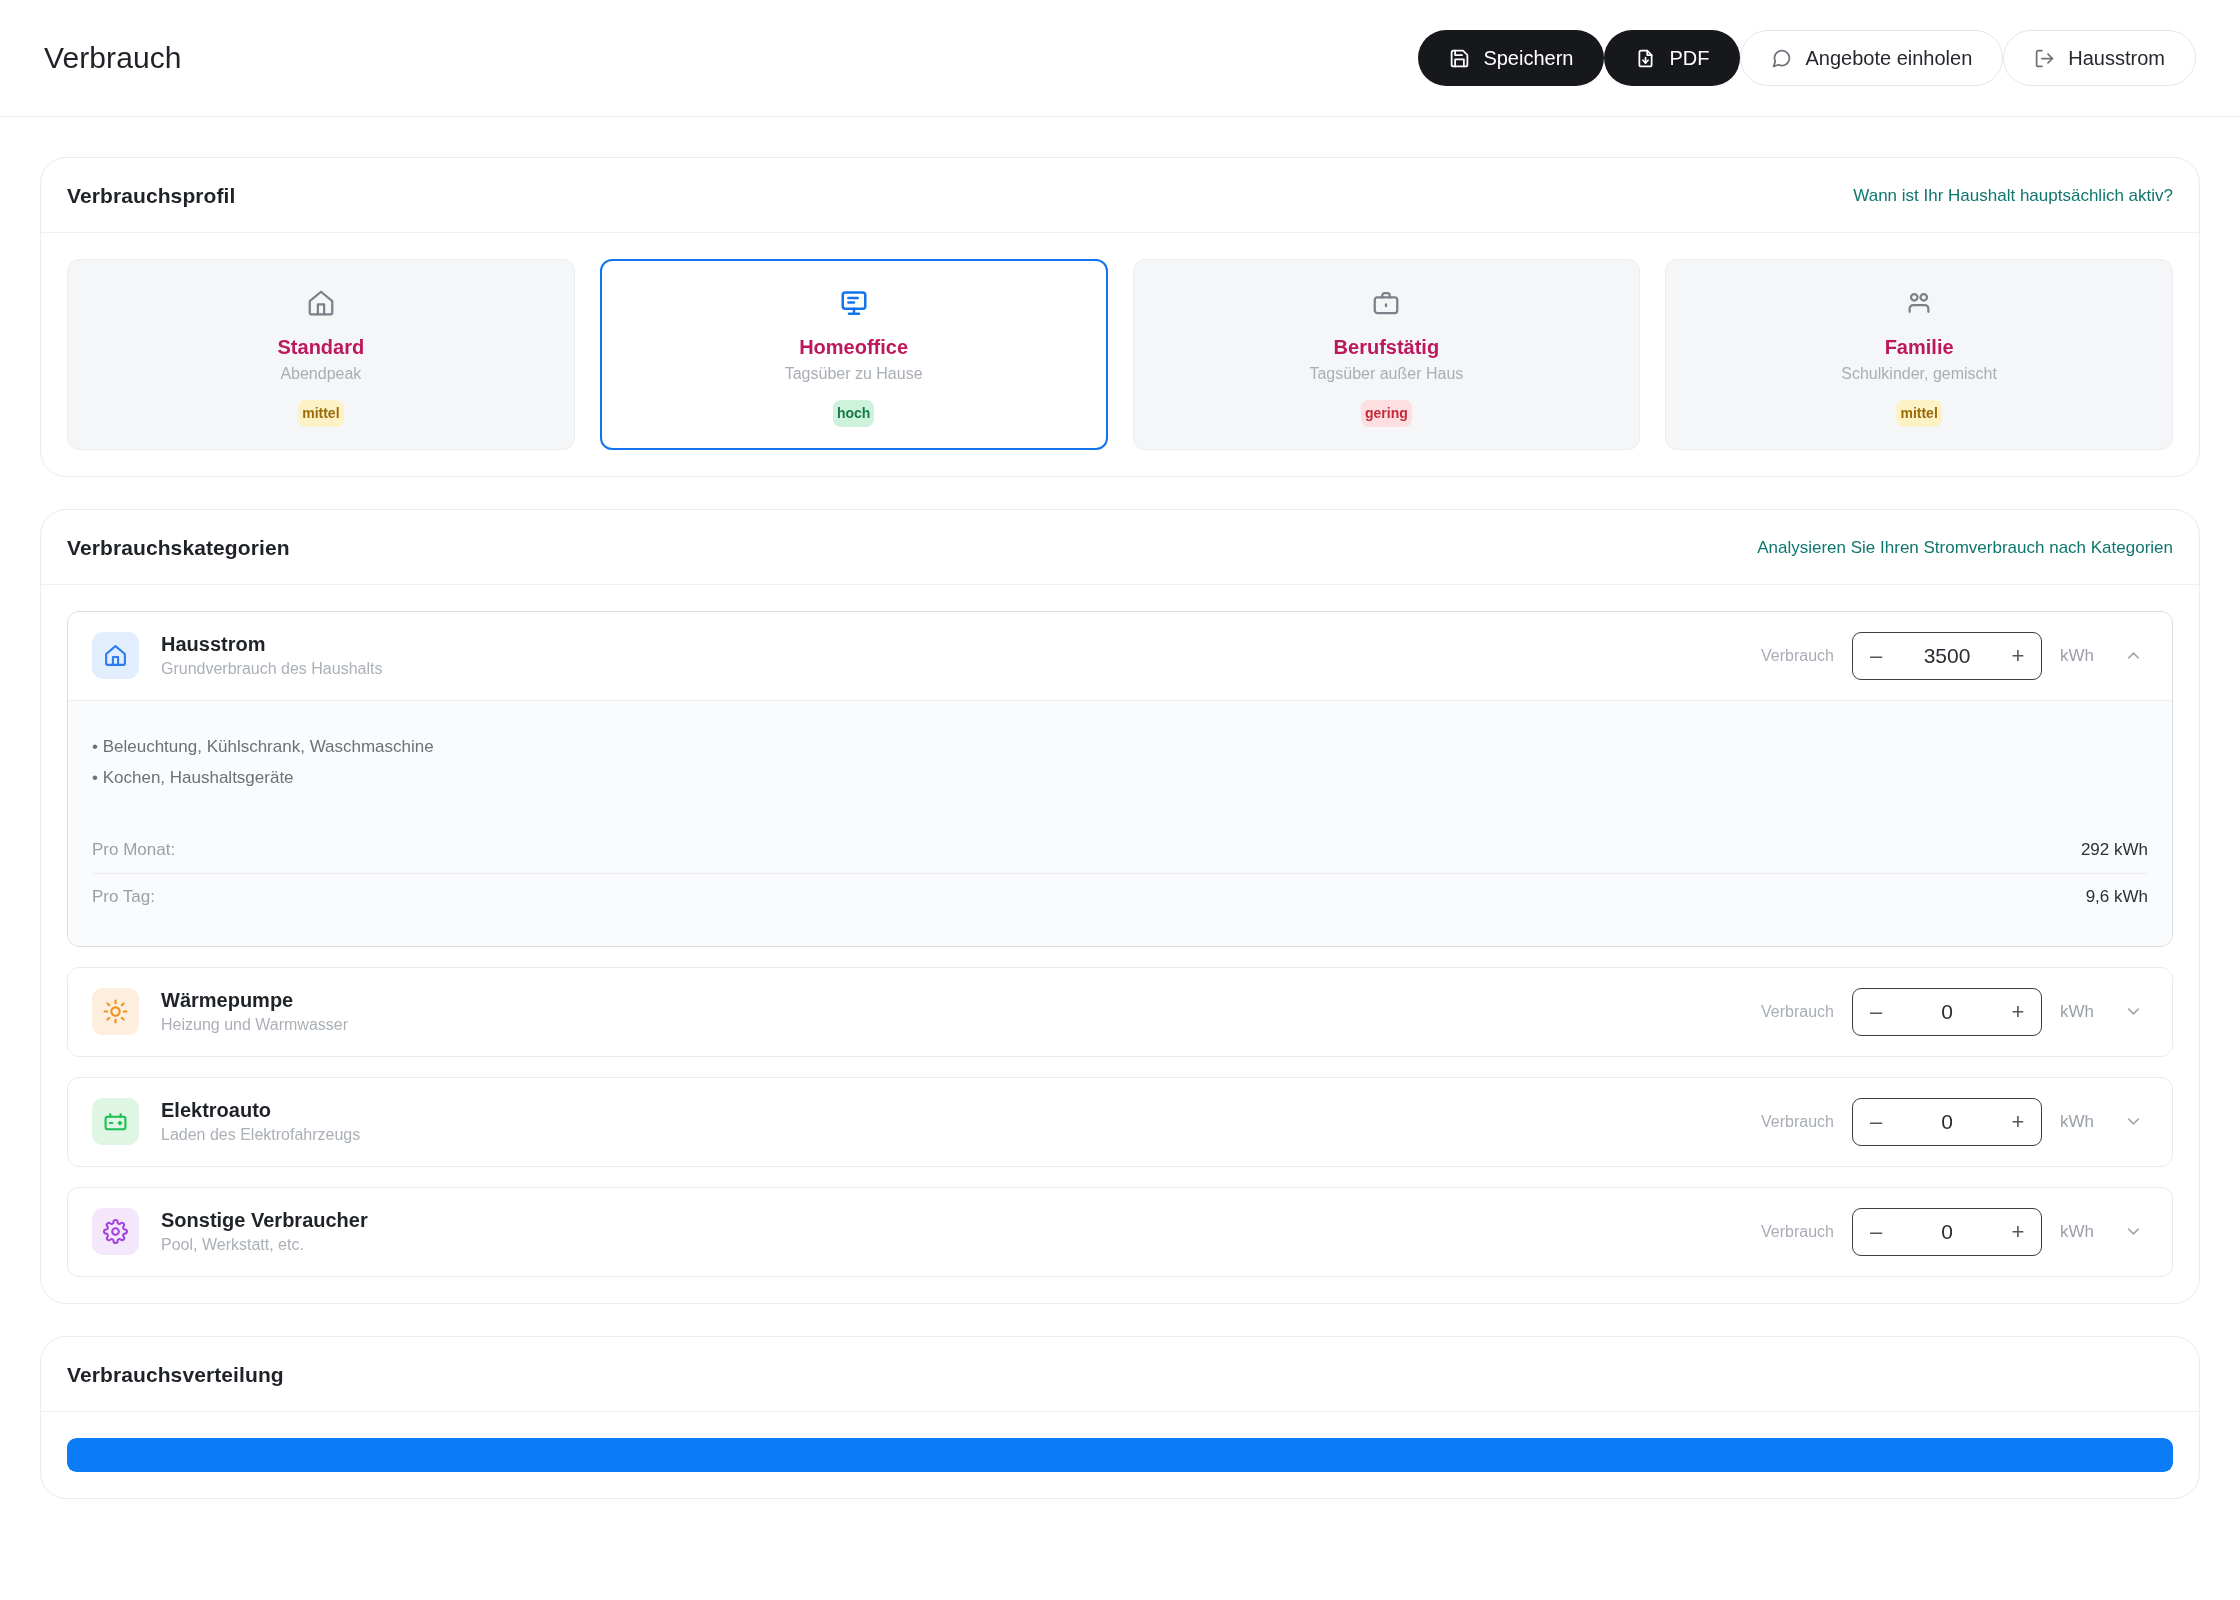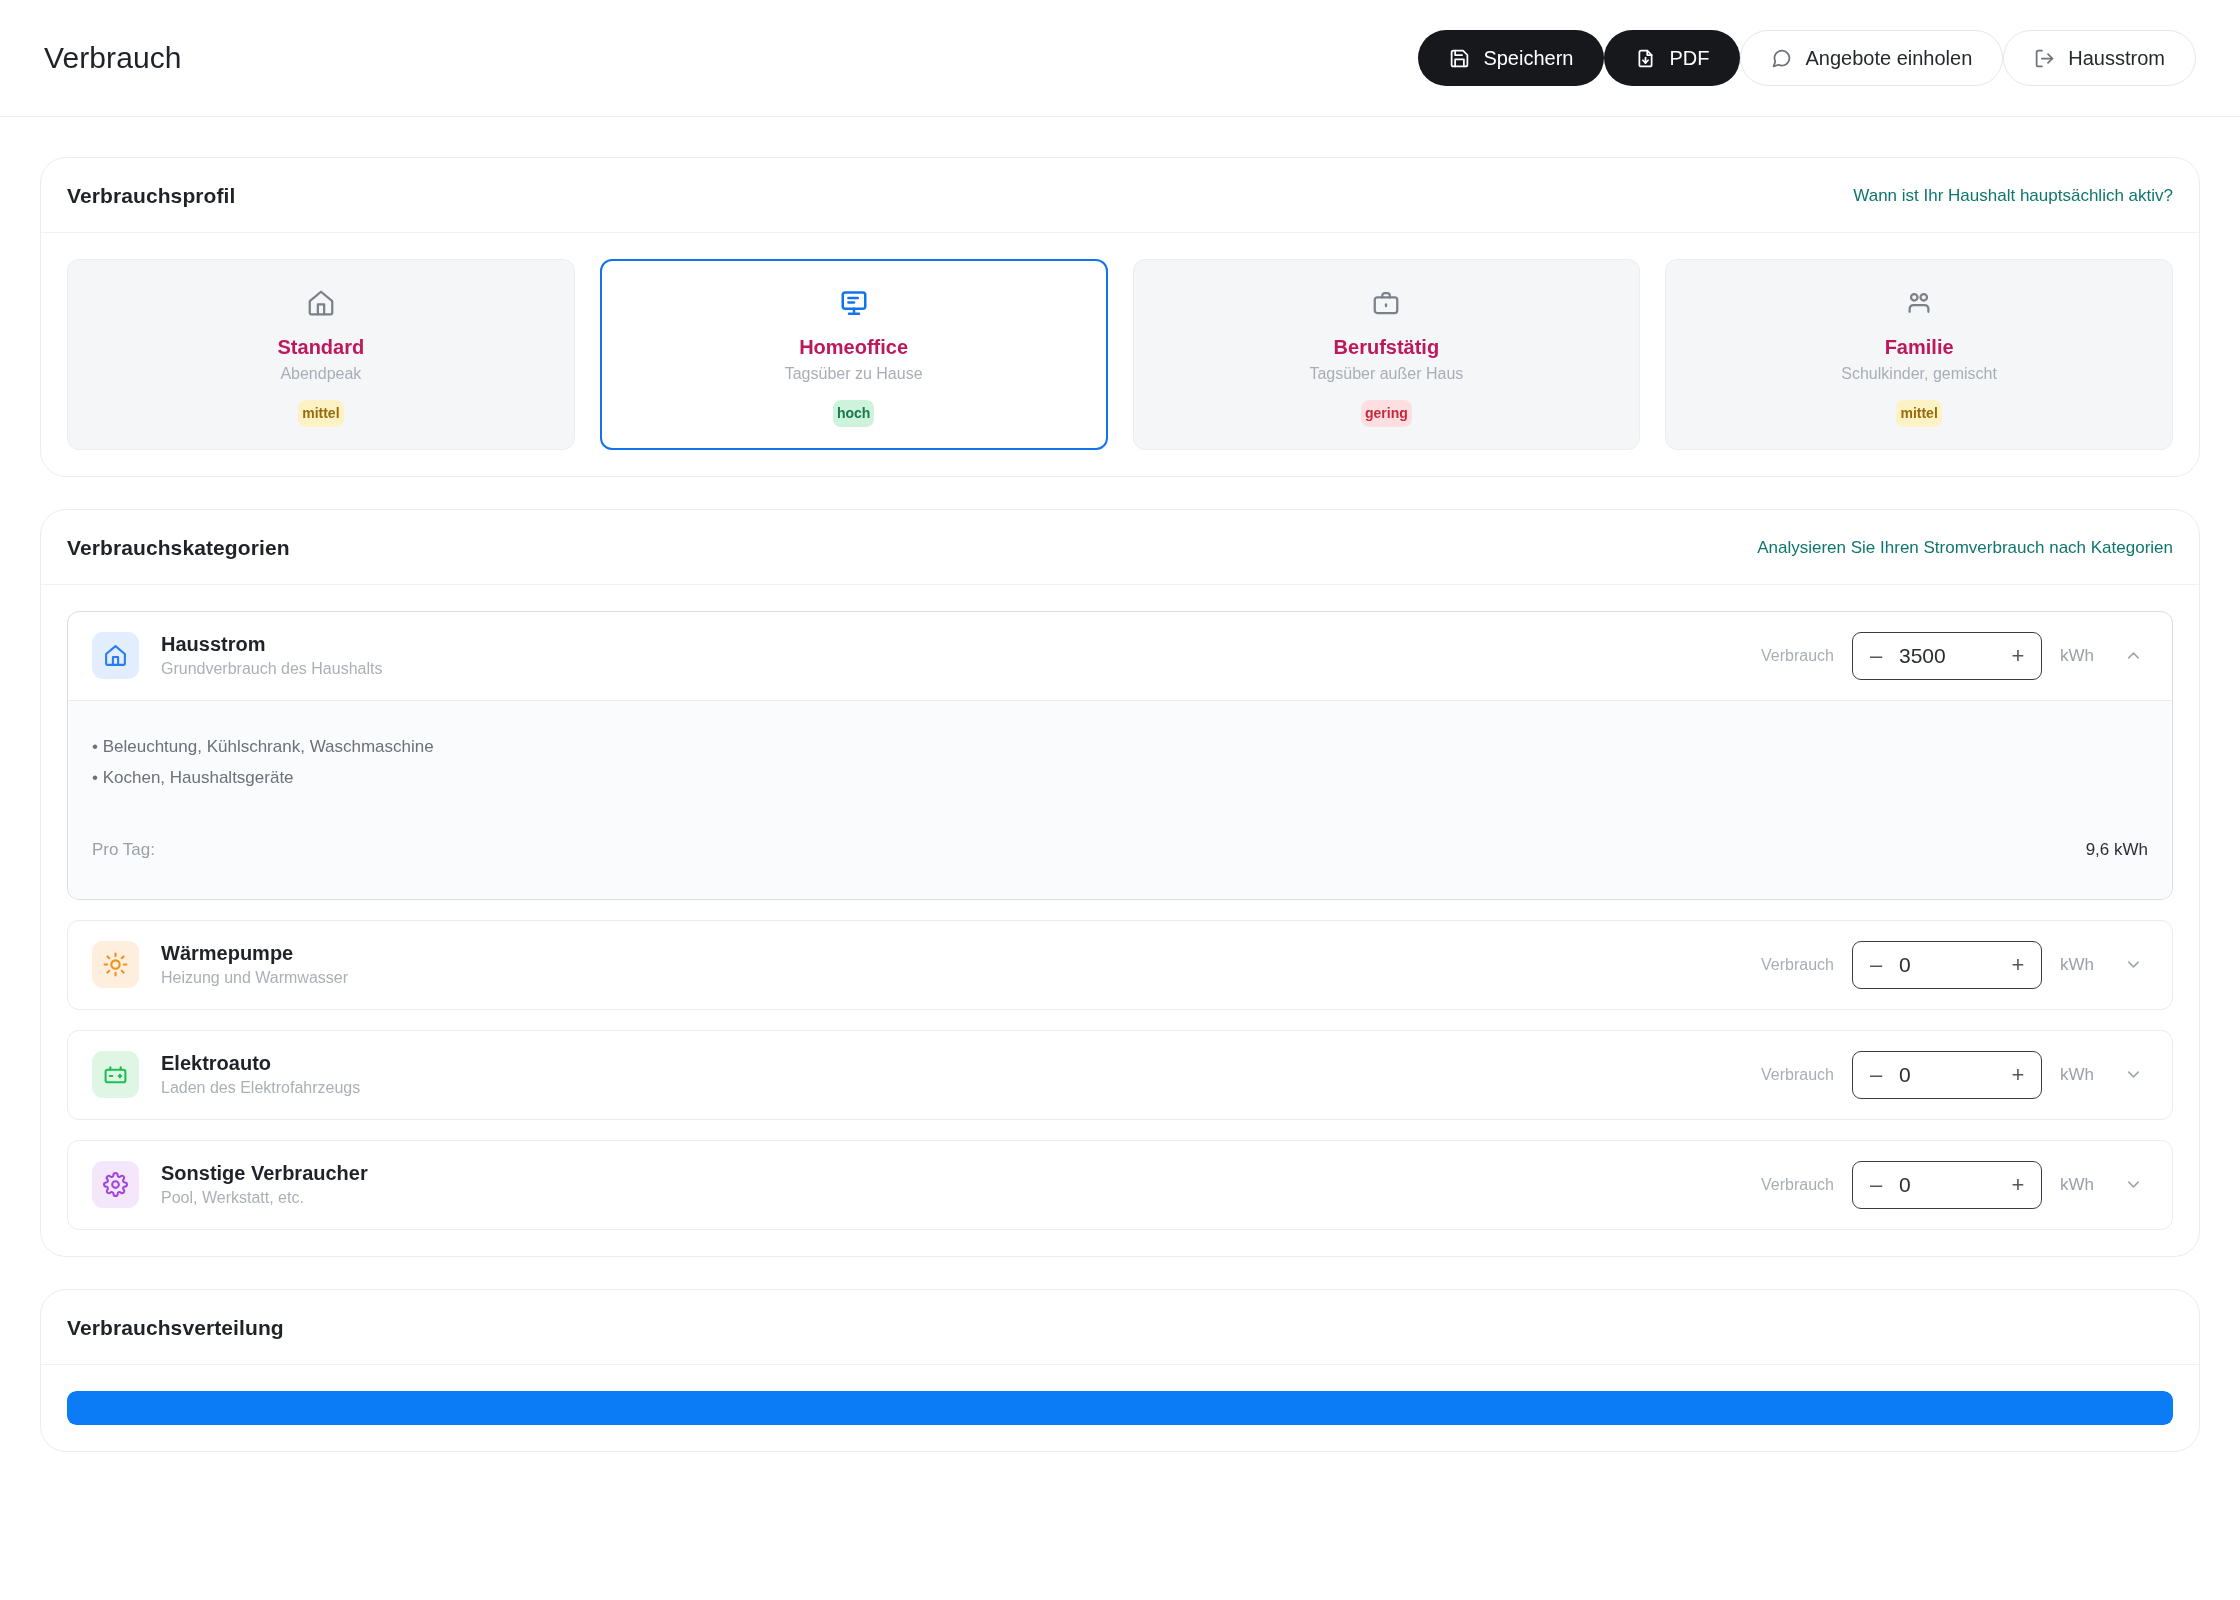--- a/index.html
+++ b/index.html
@@ -194,21 +194,21 @@
     overflow: hidden;
   }
   .step-btn {
     width: 46px; height: 100%;
     display: flex; align-items: center; justify-content: center;
     background: transparent; border: none; cursor: pointer;
     font-size: 22px; color: #53575d; line-height: 1;
     font-family: inherit;
   }
   .step-val {
-    flex: 1; 
+    flex: 1; text-align: center;
     font-size: 21px; color: #2a2d32;
     font-weight: 400;
   }
   .unit { font-size: 17px; color: #9ba0a8; width: 40px; }
   .chev {
     width: 30px; height: 30px;
     display: flex; align-items: center; justify-content: center;
     color: #a2a7ae; cursor: pointer;
   }
 
@@ -405,20 +405,24 @@
                     <polyline points="18 15 12 9 6 15"></polyline>
                   </svg>
               </span>
             </div>
           </div>
 
           <div class="cat-detail">
             <div class="bullets">
               <div class="bullet">• Beleuchtung, Kühlschrank, Waschmaschine</div>
               <div class="bullet">• Kochen, Haushaltsgeräte</div>
+            </div>
+            <div class="stat">
+              <span class="stat-label">Pro Monat:</span>
+              <span class="stat-value">292 kWh</span>
             </div>
             <div class="stat">
               <span class="stat-label">Pro Tag:</span>
               <span class="stat-value">9,6 kWh</span>
             </div>
           </div>
         </div>
 
         <div class="cat">
           <div class="cat-row">

